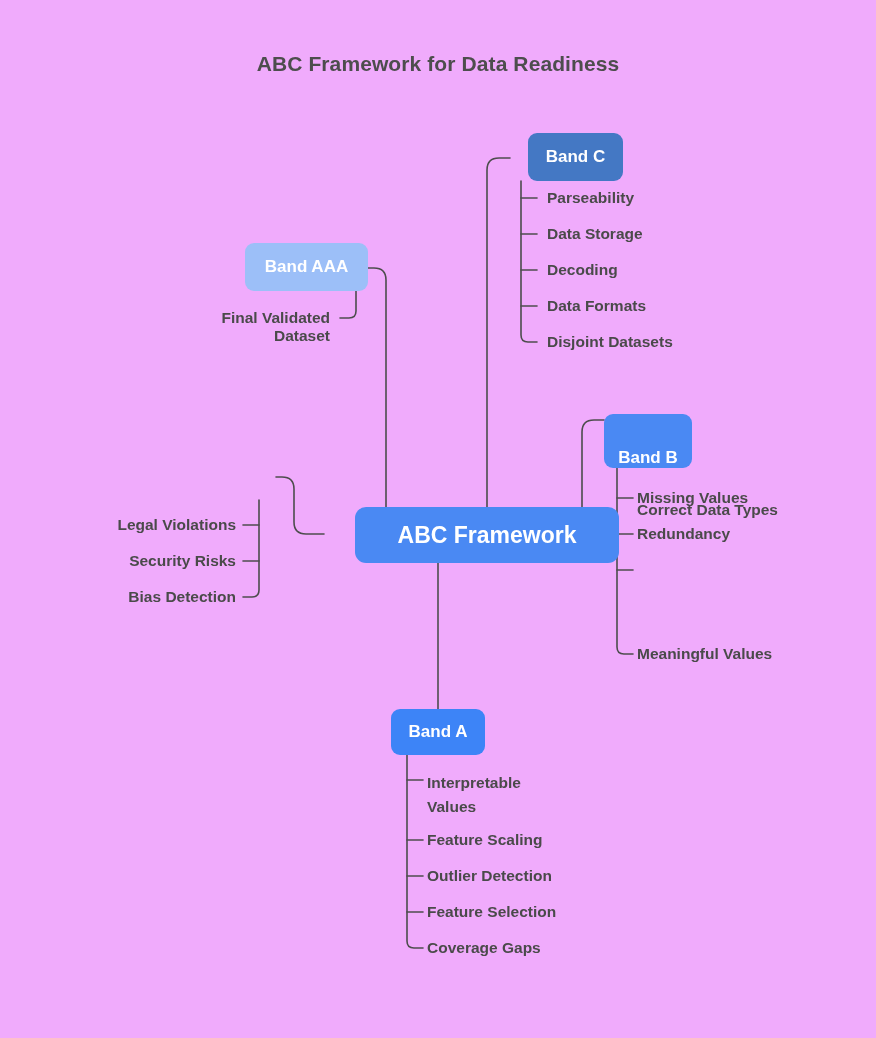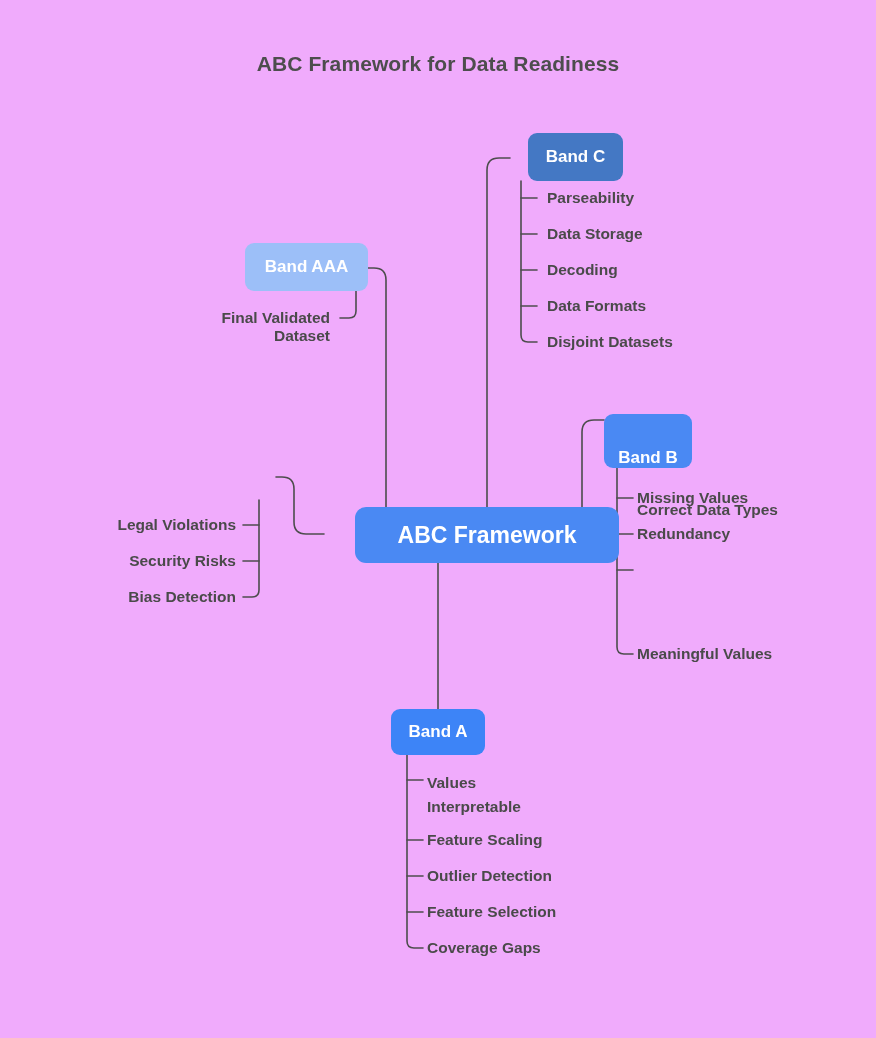--- a/index.html
+++ b/index.html
@@ -173,22 +173,22 @@
     <span>Security Risks</span>
   </div>
   <div class="leaf leaf-left" style="left:60px; top:588px; width:176px;">
     <span>Bias Detection</span>
   </div>
 
   <div class="node node-band" style="left:391px; top:709px; width:94px; height:46px; background:#3d84f7;">
     <span>Band A</span>
   </div>
   <div class="leaf leaf-right" style="left:427px; top:771px; width:160px; line-height:24px;">
+    <div>Interpretable</div>
     <div>Values</div>
-    <div>Interpretable</div>
   </div>
   <div class="leaf leaf-right" style="left:427px; top:831px;text-align:center;">
     <span>Feature Scaling</span>
   </div>
   <div class="leaf leaf-right" style="left:427px; top:867px;">
     <span>Outlier Detection</span>
   </div>
   <div class="leaf leaf-right" style="left:427px; top:903px;">
     <span>Feature Selection</span>
   </div>

